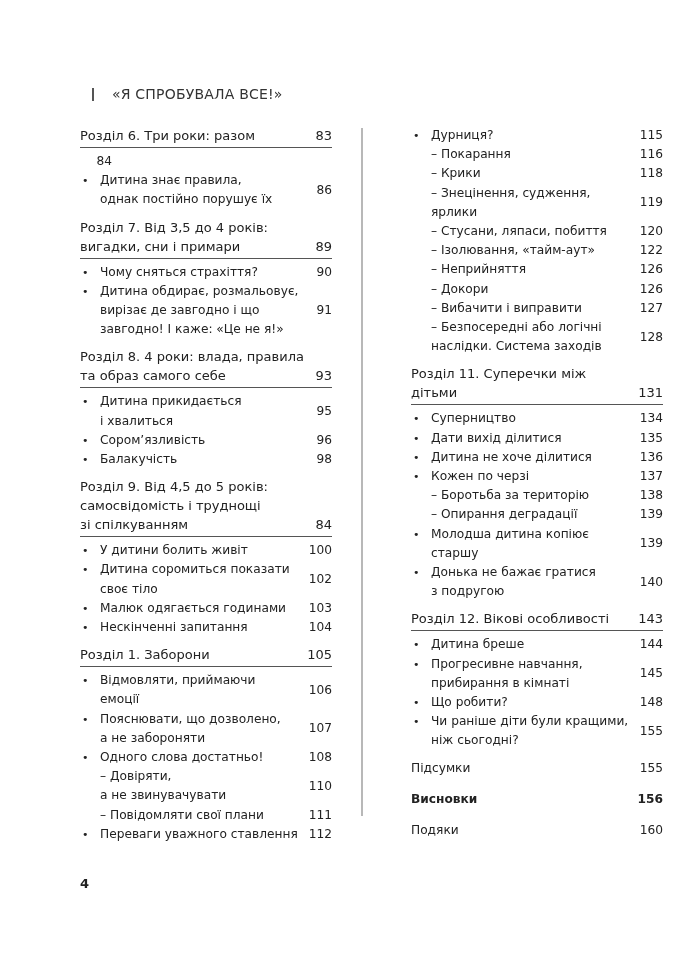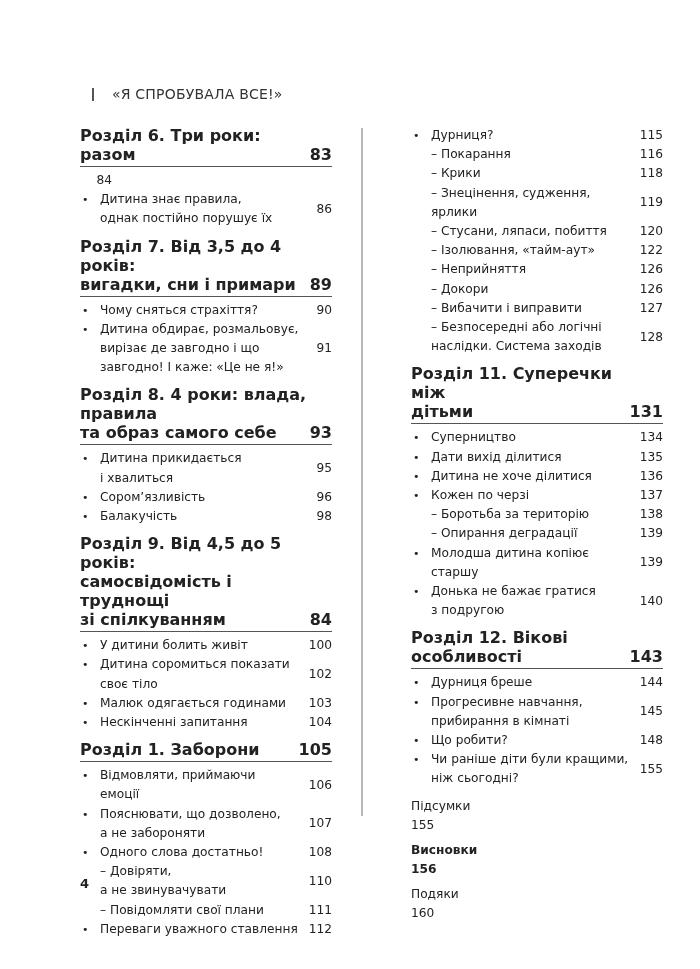--- a/index.html
+++ b/index.html
@@ -14,29 +14,29 @@
   }
   .running-head .bar { width: 2px; height: 13px; background: #555; margin-right: 18px; }
   .running-head .title { font-size: 14px; letter-spacing: 0.2px; font-variant: small-caps; text-transform: uppercase; color: #333; }
   .col { position: absolute; top: 126px; }
   .col-left { left: 80px; width: 252px; }
   .col-right { left: 411px; width: 252px; }
   .divider { position: absolute; left: 361px; top: 128px; width: 2px; height: 688px; background: #b8b8b8; }
   .section { margin-bottom: 8px; }
   .sec-head {
     display: flex; justify-content: space-between; align-items: flex-end;
-    font-weight: bold; border-bottom: 1.5px solid #555; padding-bottom: 2px; margin-bottom: 4px;
-    line-height: 19px; font-size: 16px;
+    font-weight: normal; border-bottom: 1.5px solid #555; padding-bottom: 2px; margin-bottom: 4px;
+    line-height: 19px; font-size: 13px;
   }
   .sec-head .t { white-space: pre-line; }
   .item { display: flex; justify-content: space-between; align-items: center; line-height: 19.2px; }
   .item .lbl { position: relative; padding-left: 20px; white-space: pre-line; flex: 1; }
   .item .lbl.bullet::before { content: "•"; position: absolute; left: 2px; top: 0; font-size: 11px; }
   .item .pg { width: 32px; text-align: right; }
-  .plain { display: flex; justify-content: space-between; line-height: 19px; margin-top: 2px; padding-bottom: 4px; flex-direction: column; }
+  .plain { display: flex; justify-content: space-between; line-height: 19px; margin-top: 8px; padding-bottom: 4px; }
   .plain.bold { font-weight: bold; }
   .page-num { position: absolute; left: 80px; top: 876px; font-size: 13px; font-weight: bold; color: #222; }
 </style>
 </head>
 <body>
 
 <div class="running-head">
   <span class="bar"></span>
   <span class="title">«Я спробувала все!»</span>
 </div>
@@ -238,21 +238,21 @@
 з подругою</span>
         <span class="pg">140</span>
       </div>
     </div>
     <div class="section">
       <div class="sec-head">
         <span class="t">Розділ 12. Вікові особливості</span>
         <span class="pg">143</span>
       </div>
       <div class="item">
-        <span class="lbl bullet">Дурниця бреше</span>
+        <span class="lbl bullet">Дитина бреше</span>
         <span class="pg">144</span>
       </div>
       <div class="item">
         <span class="lbl bullet">Прогресивне навчання,
 прибирання в кімнаті</span>
         <span class="pg">145</span>
       </div>
       <div class="item">
         <span class="lbl bullet">Що робити?</span>
         <span class="pg">148</span>

